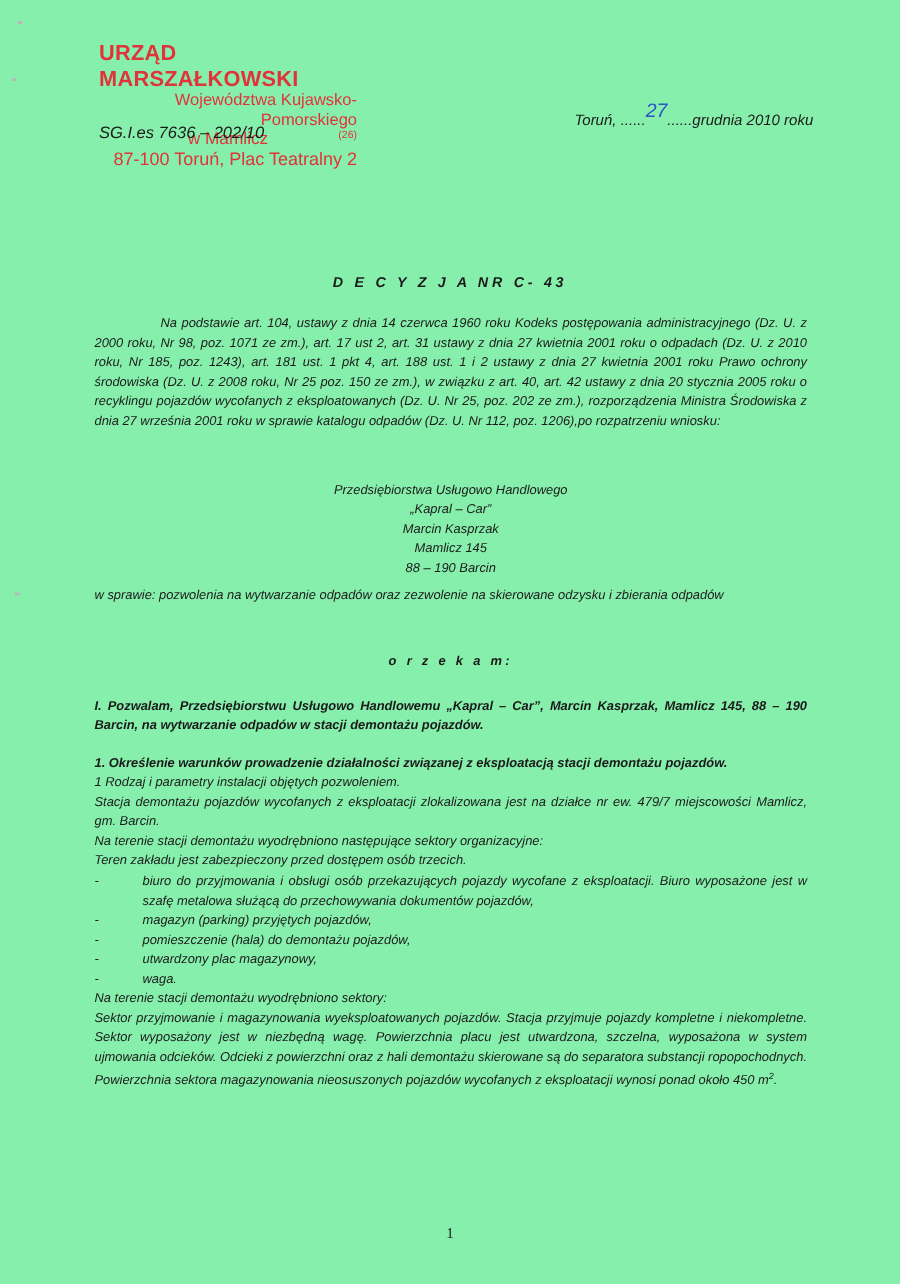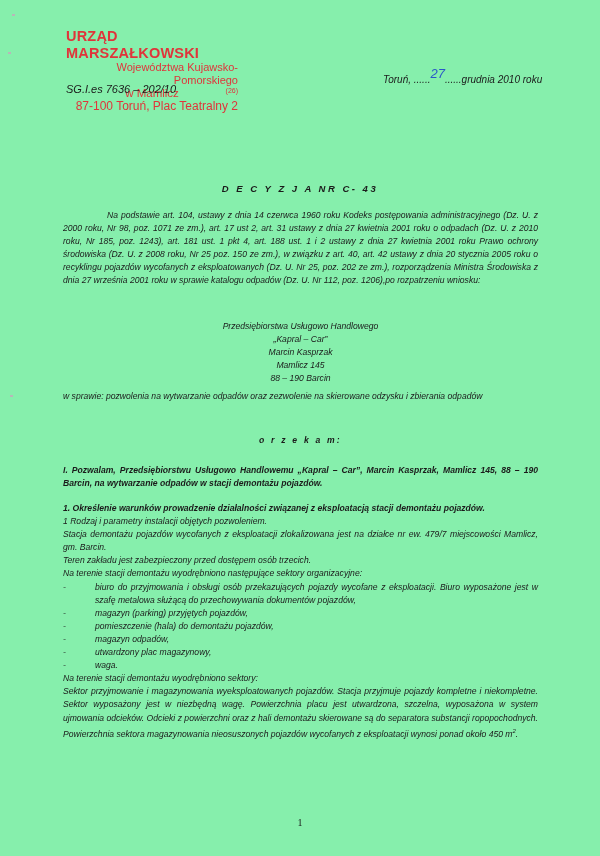--- a/index.html
+++ b/index.html
@@ -77,27 +77,26 @@
   <div class="body sprawa justify" style="width:460px">w sprawie:  pozwolenia  na  wytwarzanie   odpadów   oraz   zezwolenie  na  skierowane odzysku  i  zbierania  odpadów</div>
 
   <div class="body orzekam center">o r z e k a m:</div>
 
   <div class="body pkt1 justify">I.  Pozwalam, Przedsiębiorstwu Usługowo Handlowemu „Kapral – Car”, Marcin Kasprzak, Mamlicz 145, 88 – 190 Barcin, na wytwarzanie odpadów w stacji demontażu pojazdów.</div>
 
   <div class="body sec1">
     <div class="bold justify">1. Określenie  warunków  prowadzenie działalności związanej z eksploatacją stacji  demontażu pojazdów.</div>
     <div>1 Rodzaj i parametry instalacji objętych pozwoleniem.</div>
     <div class="justify">Stacja demontażu pojazdów wycofanych z eksploatacji zlokalizowana jest na działce  nr  ew. 479/7 miejscowości  Mamlicz, gm. Barcin.</div>
+    <div>Na terenie stacji demontażu wyodrębniono następujące sektory organizacyjne:</div>
     <div>Teren zakładu jest zabezpieczony przed dostępem osób trzecich.</div>
-    <div>Na terenie stacji demontażu wyodrębniono następujące sektory organizacyjne:</div>
     <ul class="list">
       <li class="justify">biuro do przyjmowania i obsługi osób przekazujących pojazdy wycofane z eksploatacji. Biuro wyposażone jest w szafę metalowa służącą do przechowywania dokumentów pojazdów,</li>
       <li>magazyn  (parking)  przyjętych pojazdów,</li>
       <li>pomieszczenie (hala) do demontażu pojazdów,</li>
-      <li>magazyn  odpadów,</li>
       <li>utwardzony plac magazynowy,</li>
       <li>waga.</li>
     </ul>
     <div>Na terenie stacji demontażu  wyodrębniono  sektory:</div>
     <div class="justify"><span>Sektor przyjmowanie i magazynowania wyeksploatowanych pojazdów. Stacja przyjmuje pojazdy kompletne i niekompletne. Sektor  wyposażony jest w niezbędną wagę. Powierzchnia placu jest utwardzona, szczelna, wyposażona w system ujmowania odcieków. Odcieki  z powierzchni oraz  z hali demontażu skierowane są do separatora substancji ropopochodnych.  Powierzchnia sektora magazynowania nieosuszonych pojazdów wycofanych z eksploatacji  wynosi ponad  około  450 m</span><sup style="font-size:6px">2</sup><span>.</span></div>
   </div>
 
   <div class="pagenum">1</div>
 </div>
 

